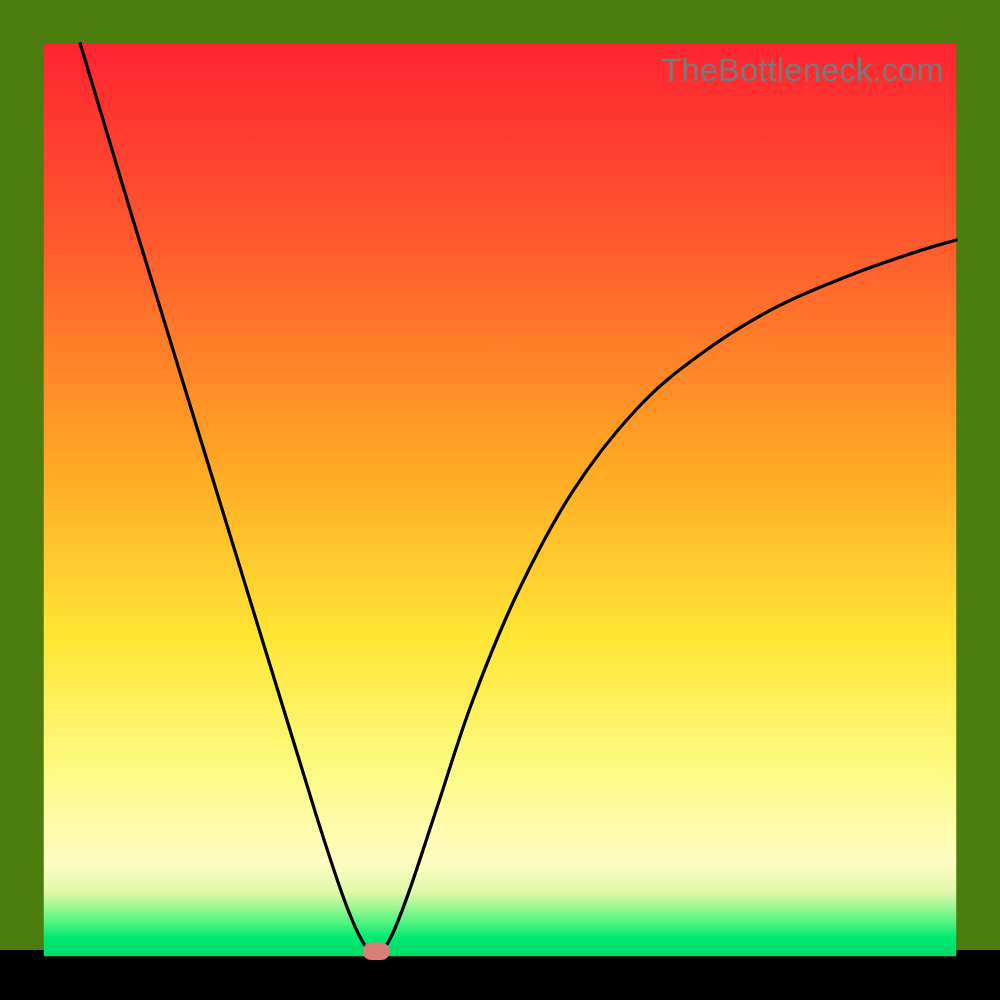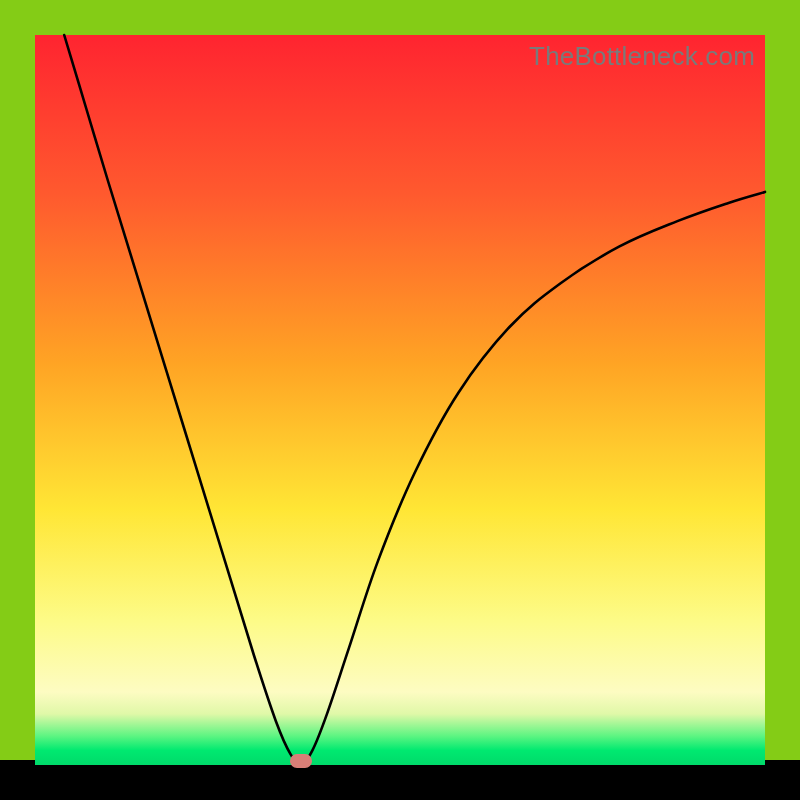--- a/index.html
+++ b/index.html
@@ -1,21 +1,21 @@
 <!DOCTYPE html>
 <html><head>
 <meta charset="utf-8">
 <style>
   * { margin: 0; padding: 0; box-sizing: border-box; }
   html, body { width: 800px; height: 800px; overflow: hidden; background: #000; }
   .stage {
     position: relative;
     width: 800px;
     height: 760px;
-    background: #84cc16;
+    background: #4d7c0f;
   }
   .plot {
     position: absolute;
     left: 35px;
     top: 35px;
     width: 730px;
     height: 730px;
     background: linear-gradient(
       to bottom,
       #ff2430 0%,

